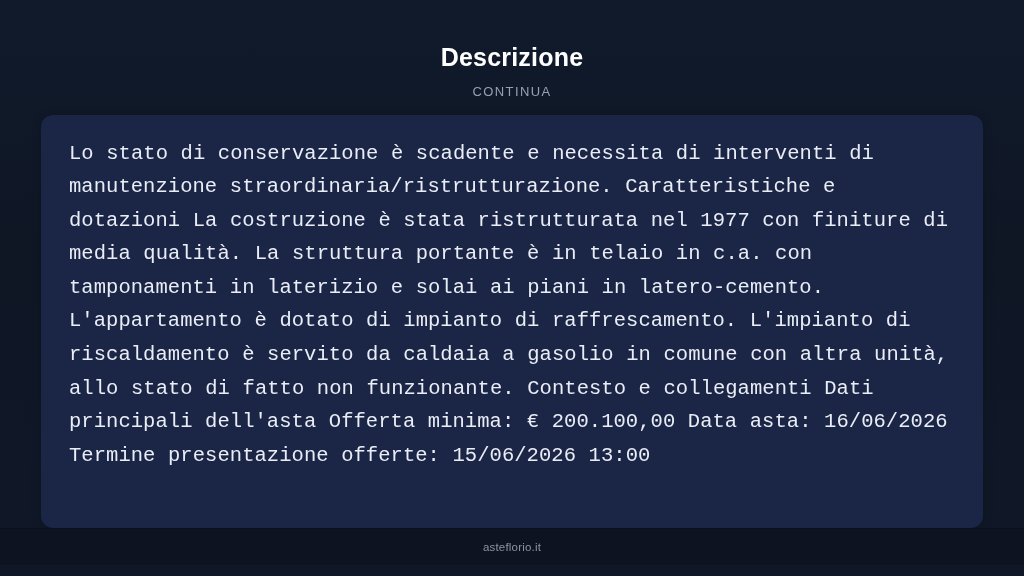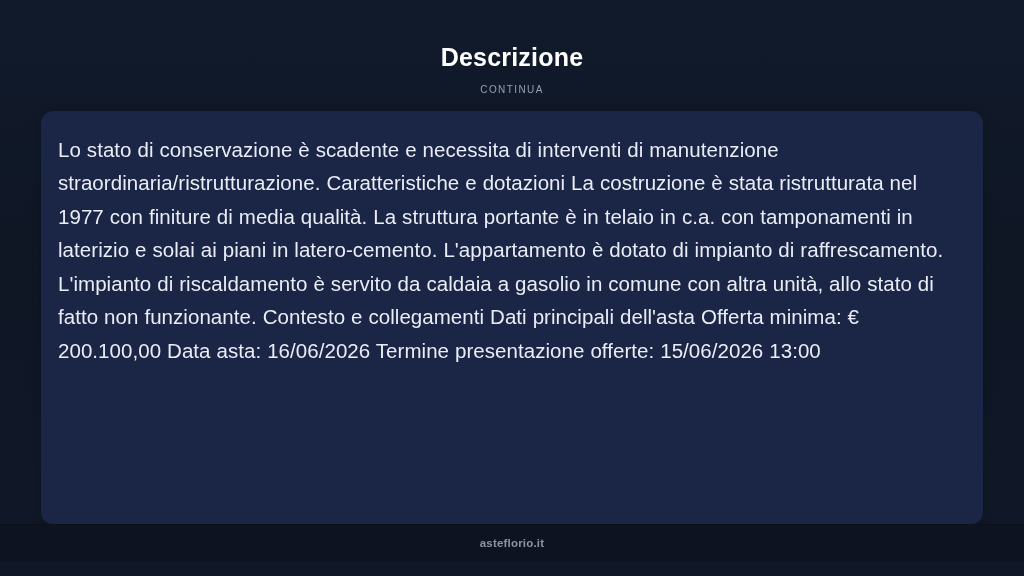--- a/index.html
+++ b/index.html
@@ -33,36 +33,37 @@
     font-size: 25px;
     font-weight: bold;
     color: #ffffff;
     letter-spacing: 0.2px;
     line-height: 1.1;
     margin: 0;
     text-align: center;
   }
   .subtitle {
     margin-top: 12px;
-    font-size: 10px;
+    font-size: 13px;
     letter-spacing: 1.4px;
     color: #97a0b2;
     text-transform: uppercase;
     text-align: center;
   }
   .description-card {
     margin-top: 16px;
     width: 942px;
     height: 413px;
     box-sizing: border-box;
     background: #1b2546;
     border-radius: 12px;
-    padding: 22px 28px 28px 17px;
+    padding: 22px 28px 28px 28px;
     box-shadow: 0 2px 10px rgba(0,0,0,0.25);
     overflow: hidden;
+    font-family: Liberation Mono, monospace;
   }
   .description-text {
     color: #e9edf5;
     font-size: 20.5px;
     line-height: 33.6px;
     text-align: left;
     margin: 0;
     letter-spacing: 0.05px;
     word-spacing: 0.2px;
   }
@@ -71,21 +72,21 @@
     height: 36px;
     background: #0d1320;
     display: flex;
     align-items: center;
     justify-content: center;
     border-top: 1px solid #0b101b;
   }
   .footer-text {
     color: #8b94a4;
     font-size: 11.5px;
-    font-weight: bold;
+    font-weight: normal;
     letter-spacing: 0.2px;
   }
 </style>
 </head>
 <body>
 
 <div class="screen">
 
   <div class="content">
 

